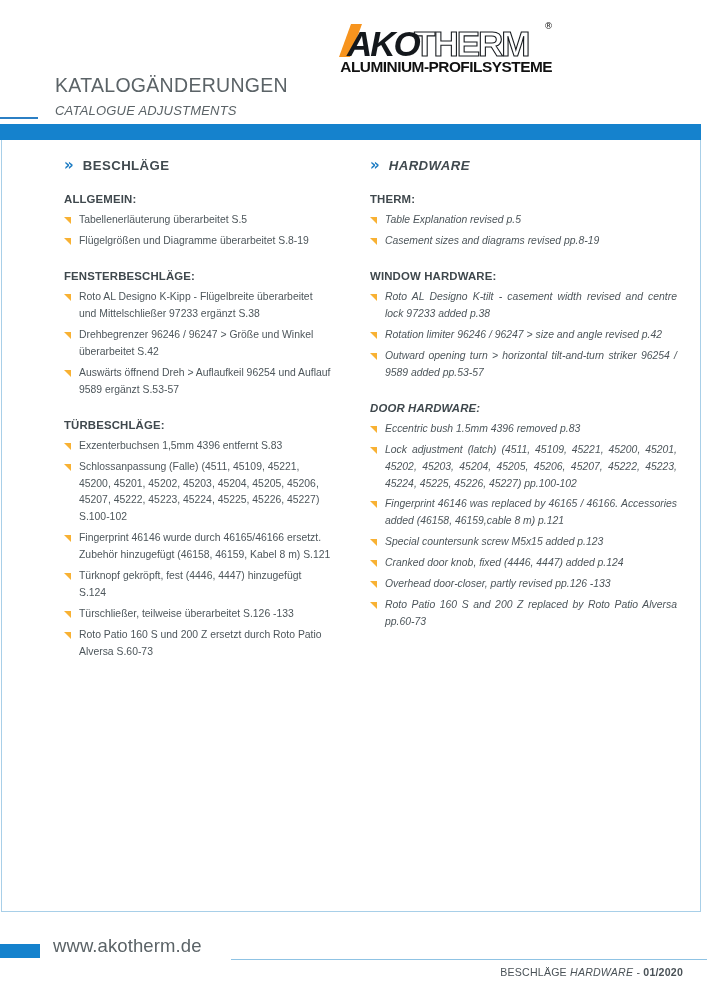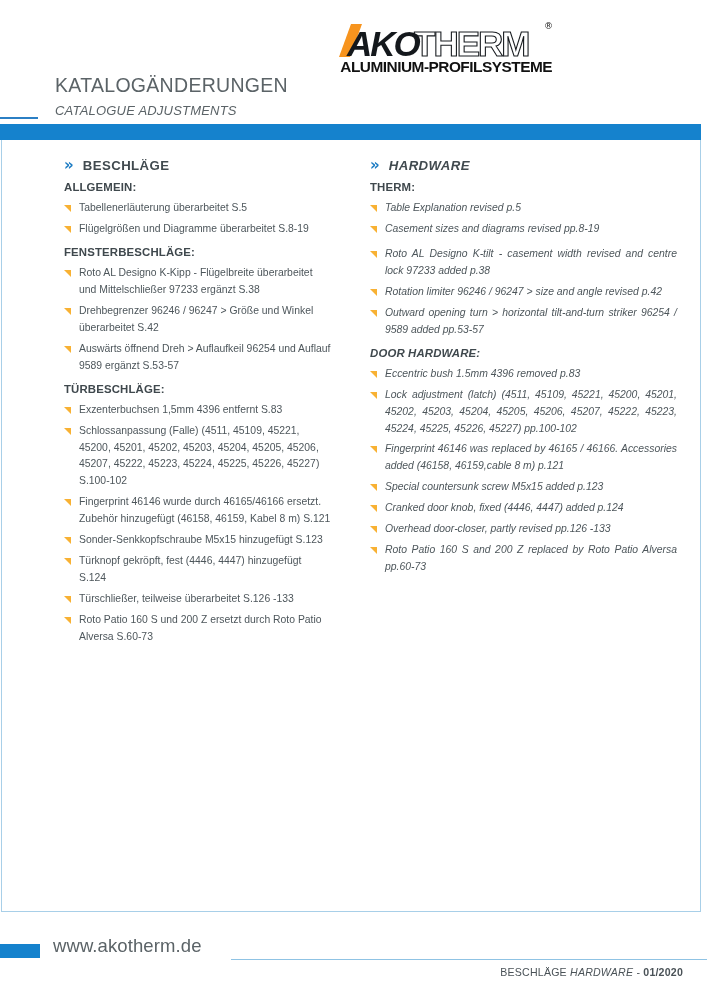--- a/index.html
+++ b/index.html
@@ -136,21 +136,21 @@
   }
   .col-heading-text {
     font-size: 13.2px;
     font-weight: bold;
     letter-spacing: 0.45px;
     color: #414a4f;
   }
   .col-en .col-heading-text { font-style: italic; }
 
   .group {
-    margin-top: 8px;
+    margin-top: 20px;
   }
   .group-title {
     font-size: 11.4px;
     font-weight: bold;
     letter-spacing: 0.15px;
     color: #3f484d;
     margin-bottom: 7px;
   }
   .group-title.italic { font-style: italic; }
 
@@ -276,21 +276,20 @@
             <li>Drehbegrenzer 96246 / 96247 &gt; Größe und Winkel überarbeitet S.42</li>
             <li>Auswärts öffnend Dreh &gt; Auflaufkeil 96254 und Auflauf 9589 ergänzt S.53-57</li>
           </ul>
         </div>
         <div class="group">
           <div class="group-title">TÜRBESCHLÄGE:</div>
           <ul class="items">
             <li>Exzenterbuchsen 1,5mm 4396 entfernt S.83</li>
             <li>Schlossanpassung (Falle) (4511, 45109, 45221, 45200, 45201, 45202, 45203, 45204, 45205, 45206, 45207, 45222, 45223, 45224, 45225, 45226, 45227) S.100-102</li>
             <li>Fingerprint 46146 wurde durch 46165/46166 ersetzt. Zubehör hinzugefügt (46158, 46159, Kabel 8 m) S.121</li>
-            <li>Sonder-Senkkopfschraube M5x15 hinzugefügt S.123</li>
             <li>Türknopf gekröpft, fest (4446, 4447) hinzugefügt S.124</li>
             <li>Türschließer, teilweise überarbeitet S.126 -133</li>
             <li>Roto Patio 160 S und 200 Z ersetzt durch Roto Patio Alversa S.60-73</li>
           </ul>
         </div>
       </div>
   </div>
 
   <div class="col col-en">
     <div class="col-heading">
@@ -299,20 +298,21 @@
     </div>
     <div>
         <div class="group">
           <div class="group-title">THERM:</div>
           <ul class="items">
             <li>Table Explanation revised p.5</li>
             <li>Casement sizes and diagrams revised pp.8-19</li>
           </ul>
         </div>
         <div class="group">
+          <div class="group-title">WINDOW HARDWARE:</div>
           <ul class="items">
             <li>Roto AL Designo K-tilt - casement width revised and centre lock 97233 added p.38</li>
             <li>Rotation limiter 96246 / 96247 &gt; size and angle revised p.42</li>
             <li>Outward opening turn &gt; horizontal tilt-and-turn striker 96254 / 9589 added pp.53-57</li>
           </ul>
         </div>
         <div class="group">
           <div class="group-title italic">DOOR HARDWARE:</div>
           <ul class="items">
             <li>Eccentric bush 1.5mm 4396 removed p.83</li>

